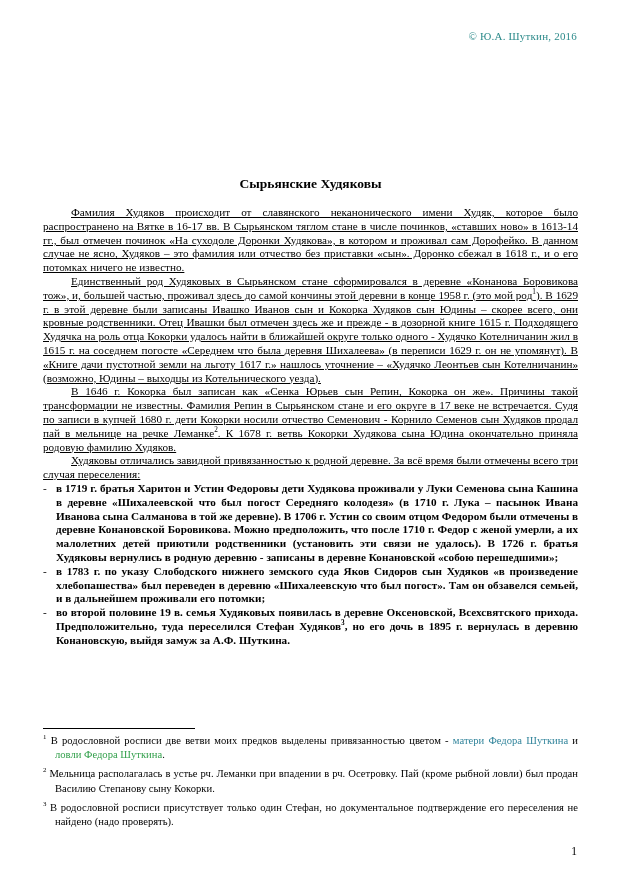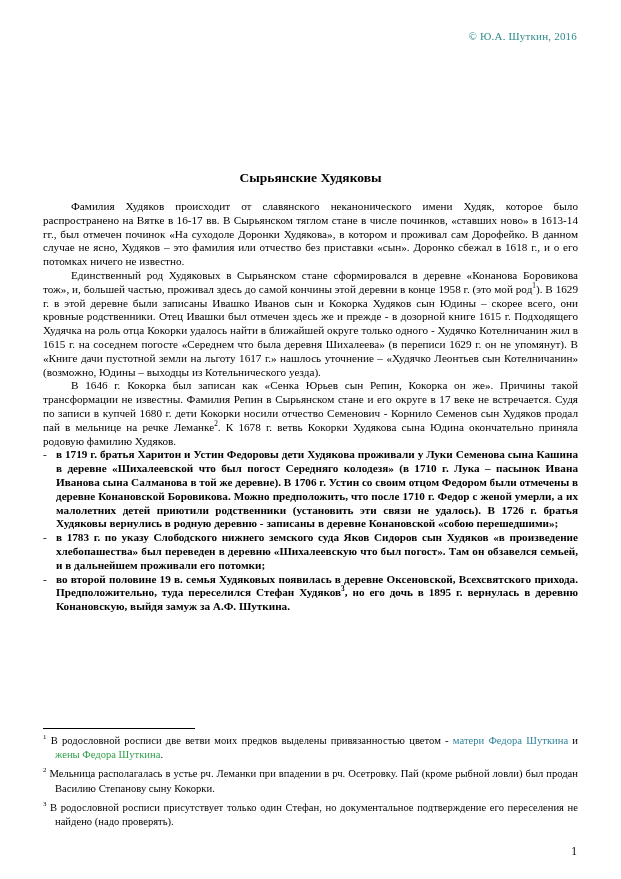--- a/index.html
+++ b/index.html
@@ -17,34 +17,34 @@
     position: absolute;
     top: 30px;
     right: 44px;
     font-size: 11px;
     letter-spacing: 0.2px;
   }
   .content {
     position: absolute;
     left: 43px;
     right: 43px;
-    top: 170px;
+    top: 176px;
   }
   .doc-title {
     font-size: 13.5px;
     font-weight: bold;
     text-align: center;
     margin: 0 0 14px 0;
   }
   .body-text {
     font-size: 11.2px;
     line-height: 13.8px;
     text-align: justify;
   }
-  .para { text-indent: 28px; margin: 0; }
+  .para { text-indent: 28px; margin: 0; text-decoration: underline; }
   .bullet { display: flex; margin: 0; }
   .bullet .dash { width: 13px; flex: 0 0 13px; }
   .bullet .btext { flex: 1 1 auto; text-align: justify; font-weight: bold; }
   sup {
     font-size: 0.65em;
     line-height: 0;
     vertical-align: super;
   }
   .footnote-area {
     position: absolute;
@@ -77,38 +77,39 @@
 
 <div class="page">
   <div class="copyright" style="color: rgb(46, 139, 139);">© Ю.А. Шуткин, 2016</div>
 
   <div class="content">
     <h1 class="doc-title">Сырьянские Худяковы</h1>
     <div class="body-text" id="body-container">
         <p class="para"><span>Фамилия Худяков происходит от славянского неканонического имени Худяк, которое было распространено на Вятке в 16-17 вв. В Сырьянском тяглом стане в числе починков, «ставших ново» в 1613-14 гг., был отмечен починок «На суходоле Доронки Худякова», в котором и проживал сам Дорофейко. В данном случае не ясно, Худяков – это фамилия или отчество без приставки «сын». Доронко сбежал в 1618 г., и о его потомках ничего не известно.</span></p>
         <p class="para"><span>Единственный род Худяковых в Сырьянском стане сформировался в деревне «Конанова Боровикова тож», и, большей частью, проживал здесь до самой кончины этой деревни в конце 1958 г. (это мой род</span><sup>1</sup><span>). В 1629 г. в этой деревне были записаны Ивашко Иванов сын и Кокорка Худяков сын Юдины – скорее всего, они кровные родственники. Отец Ивашки был отмечен здесь же и прежде - в дозорной книге 1615 г. Подходящего Худячка на роль отца Кокорки удалось найти в ближайшей округе только одного - Худячко Котелничанин жил в 1615 г. на соседнем погосте «Середнем что была деревня Шихалеева» (в переписи 1629 г. он не упомянут). В «Книге дачи пустотной земли на льготу 1617 г.» нашлось уточнение – «Худячко Леонтьев сын Котелничанин» (возможно, Юдины – выходцы из Котельнического уезда).</span></p>
         <p class="para"><span>В 1646 г. Кокорка был записан как «Сенка Юрьев сын Репин, Кокорка он же». Причины такой трансформации не известны. Фамилия Репин в Сырьянском стане и его округе в 17 веке не встречается. Судя по записи в купчей 1680 г. дети Кокорки носили отчество Семенович - Корнило Семенов сын Худяков продал пай в мельнице на речке Леманке</span><sup>2</sup><span>. К 1678 г. ветвь Кокорки Худякова сына Юдина окончательно приняла родовую фамилию Худяков.</span></p>
+        <p class="para"><span>Худяковы отличались завидной привязанностью к родной деревне. За всё время были отмечены всего три случая переселения:</span></p>
         <div class="bullet">
           <span class="dash">-</span>
           <div class="btext"><span>в 1719 г. братья Харитон и Устин Федоровы дети Худякова проживали у Луки Семенова сына Кашина в деревне «Шихалеевской что был погост Середняго колодезя» (в 1710 г. Лука – пасынок Ивана Иванова сына Салманова в той же деревне). В 1706 г. Устин со своим отцом Федором были отмечены в деревне Конановской Боровикова. Можно предположить, что после 1710 г. Федор с женой умерли, а их малолетних детей приютили родственники (установить эти связи не удалось). В 1726 г. братья Худяковы вернулись в родную деревню - записаны в деревне Конановской «собою перешедшими»;</span></div>
         </div>
         <div class="bullet">
           <span class="dash">-</span>
           <div class="btext"><span>в 1783 г. по указу Слободского нижнего земского суда Яков Сидоров сын Худяков «в произведение хлебопашества» был переведен в деревню «Шихалеевскую что был погост». Там он обзавелся семьей, и в дальнейшем проживали его потомки;</span></div>
         </div>
         <div class="bullet">
           <span class="dash">-</span>
           <div class="btext"><span>во второй половине 19 в. семья Худяковых появилась в деревне Оксеновской, Всехсвятского прихода. Предположительно, туда переселился Стефан Худяков</span><sup>3</sup><span>, но его дочь в 1895 г. вернулась в деревню Конановскую, выйдя замуж за А.Ф. Шуткина.</span></div>
         </div>
       </div>
   </div>
 
   <div class="footnote-area">
     <div class="footnote-sep"></div>
     <div id="footnotes-container">
-        <div class="footnote"><sup>1</sup> <span>В родословной росписи две ветви моих предков выделены привязанностью цветом - </span><span style="color: rgb(49, 132, 155); margin-top: 27px;">матери Федора Шуткина</span><span> и </span><span style="color: rgb(51, 160, 76);">жены Федора Шуткина</span><span>.</span></div>
+        <div class="footnote"><sup>1</sup> <span>В родословной росписи две ветви моих предков выделены привязанностью цветом - </span><span style="color: rgb(49, 132, 155); margin-top: 27px;">матери Федора Шуткина</span><span> и </span><span style="color: rgb(51, 160, 76);">ловли Федора Шуткина</span><span>.</span></div>
         <div class="footnote"><sup>2</sup> <span>Мельница располагалась в устье рч. Леманки при впадении в рч. Осетровку. Пай (кроме рыбной ловли) был продан Василию Степанову сыну Кокорки.</span></div>
         <div class="footnote"><sup>3</sup> <span>В родословной росписи присутствует только один Стефан, но документальное подтверждение его переселения не найдено (надо проверять).</span></div>
       </div>
   </div>
 
   <div class="pagenum">1</div>
 </div>
 
 </body></html>

